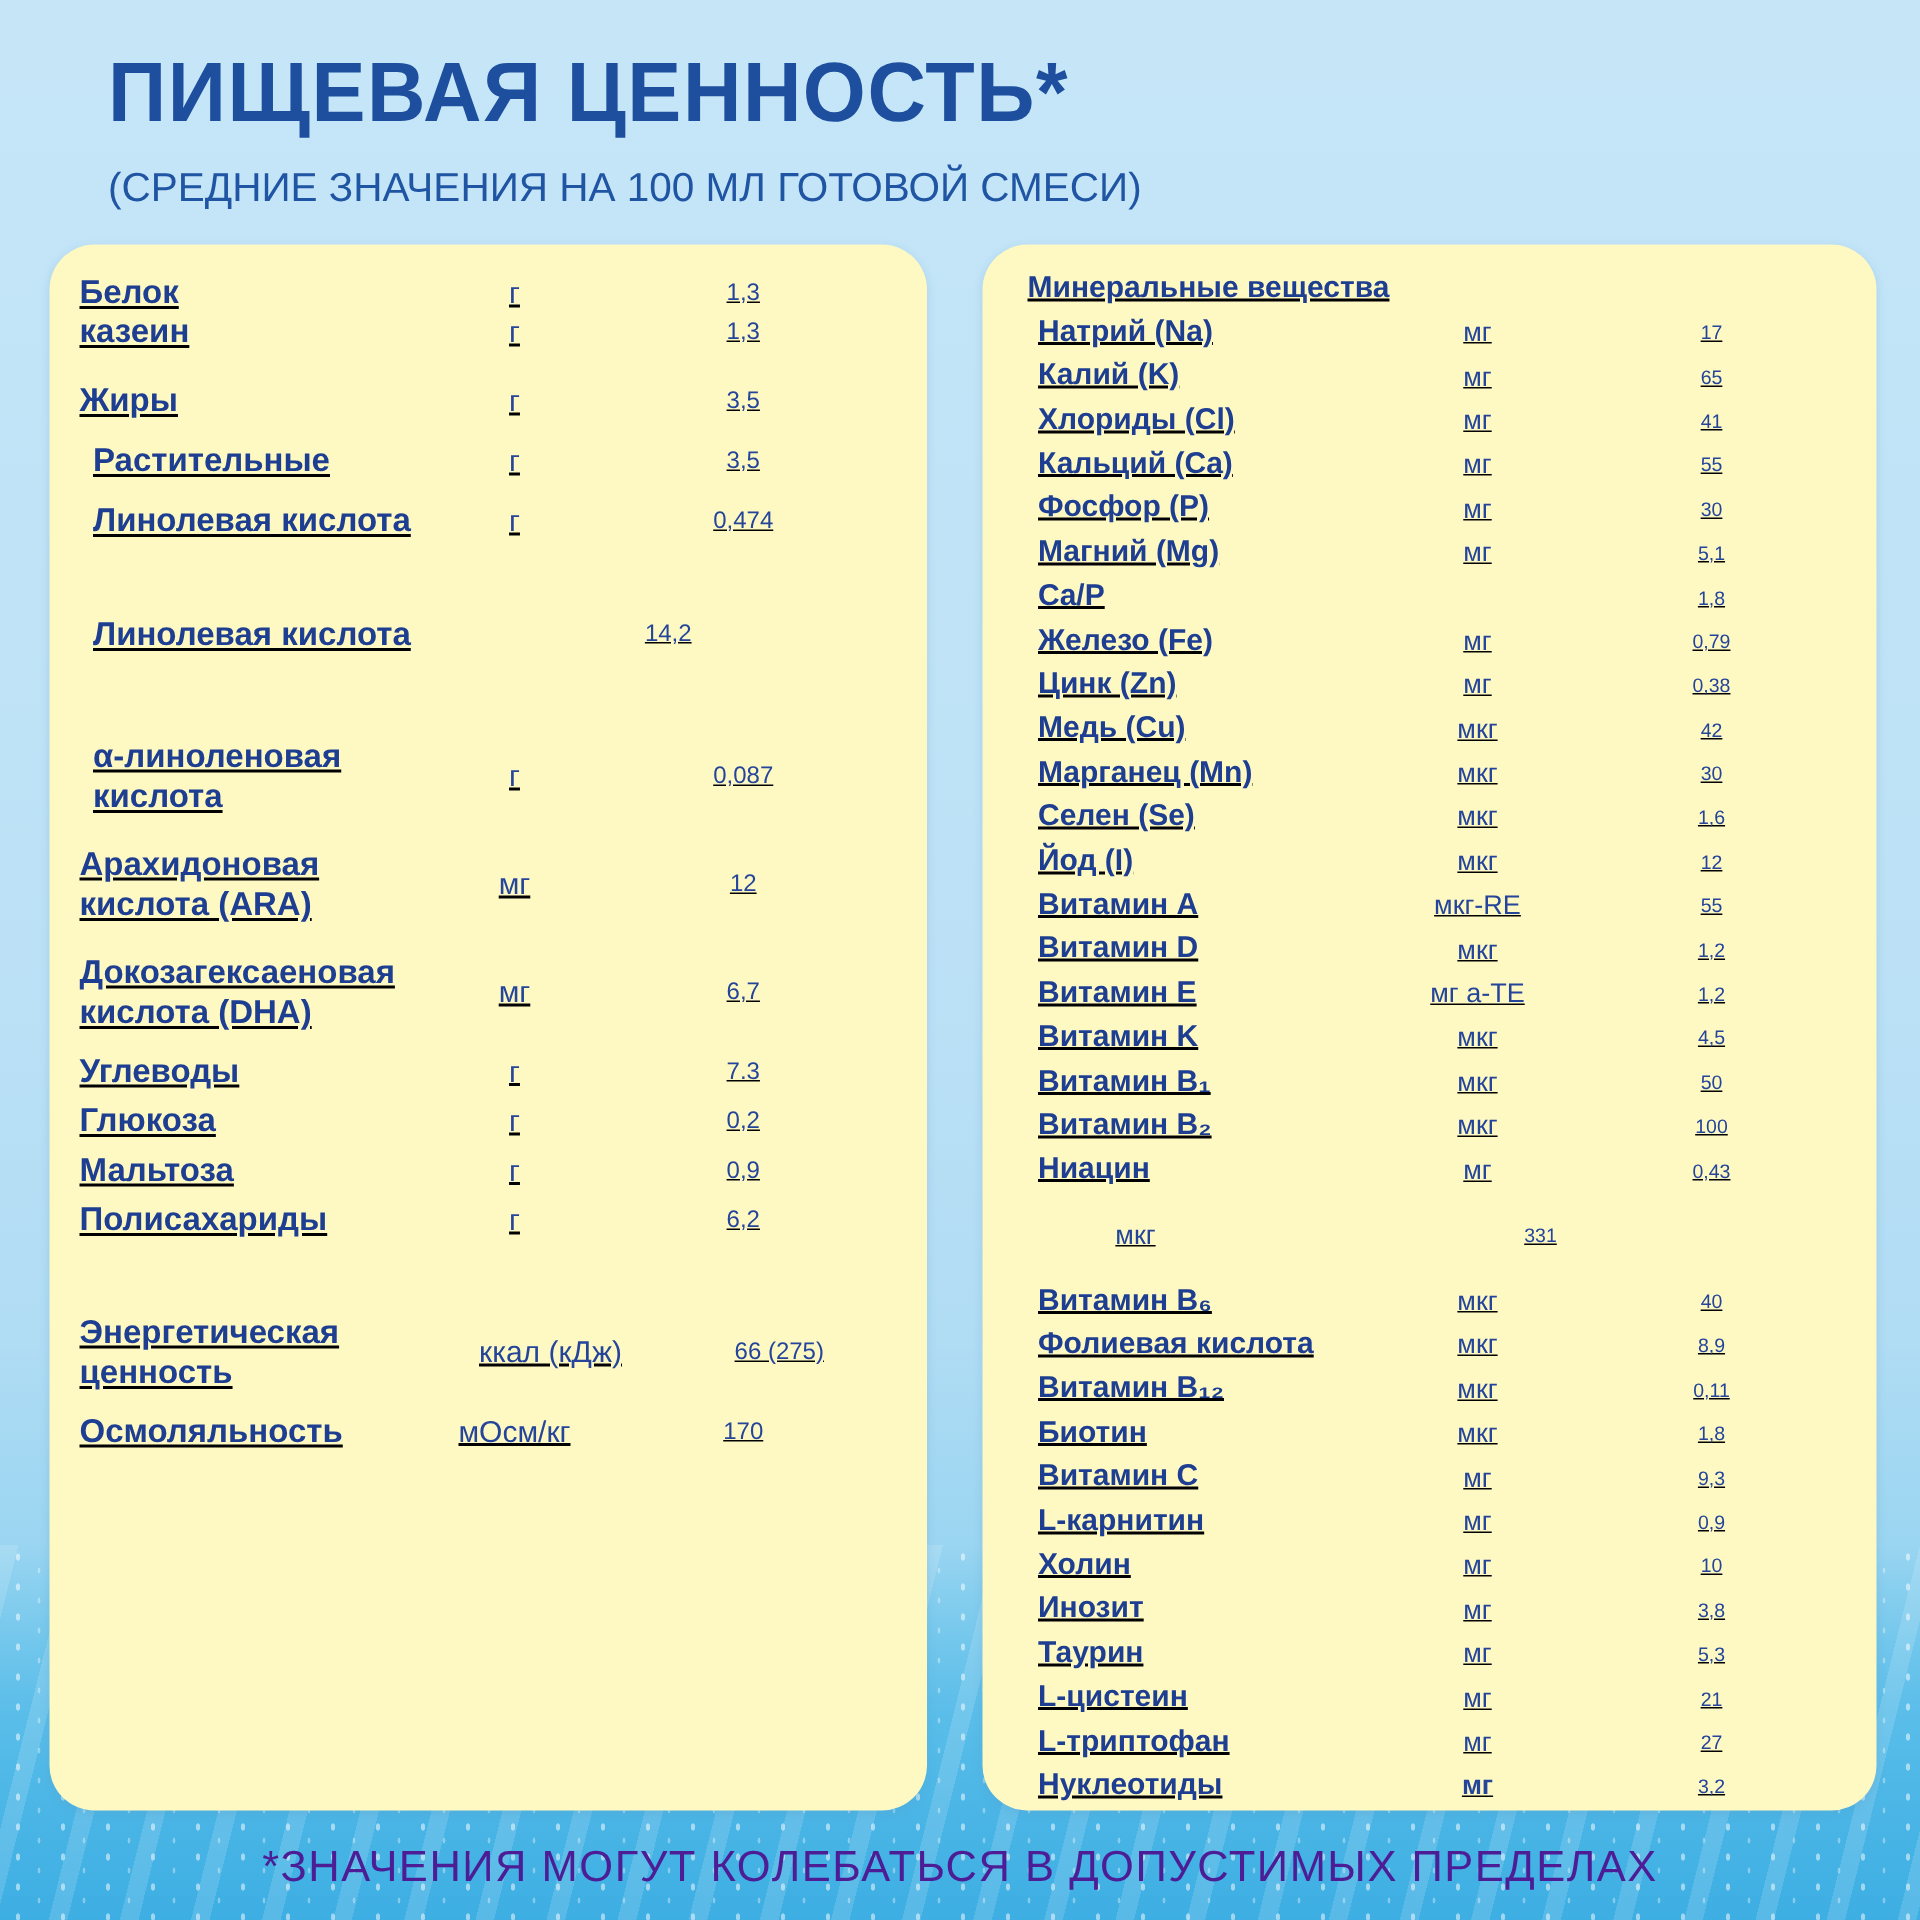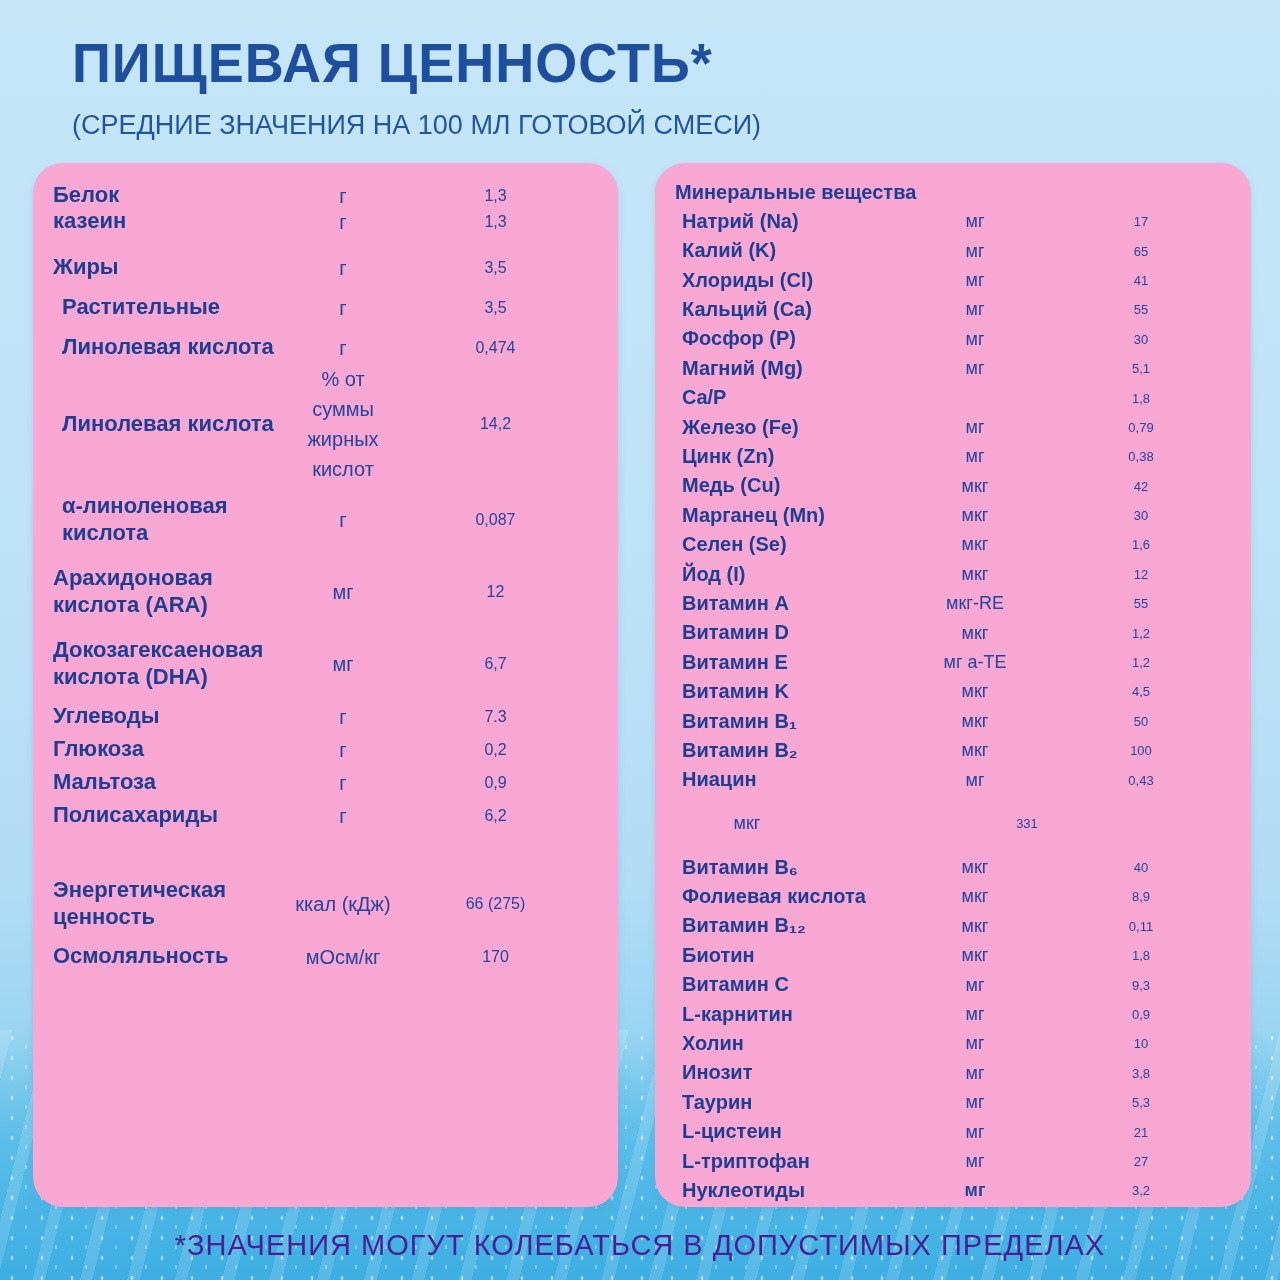--- a/index.html
+++ b/index.html
@@ -17,37 +17,37 @@
       linear-gradient(180deg, rgba(90,192,234,0) 0%, rgba(72,182,231,.65) 45%, rgba(58,172,226,.85) 100%);
     background-size:30px 20px,30px 20px,auto,auto;
   }
   .page-header{position:absolute;left:72px;top:30px;color:#1d4f9e;}
   .page-title{
     font-size:54px;font-weight:700;letter-spacing:1px;color:#1d4f9e;
     transform:scaleY(1.04);transform-origin:left top;white-space:nowrap;
   }
   .page-subtitle{font-size:27px;font-weight:500;color:#2055a4;margin-top:18px;white-space:nowrap;}
   .panel{
-    position:absolute;top:163px;height:1044px;background:#f9a8d4;border-radius:30px;
-    box-sizing:border-box;box-shadow:0 2px 6px rgba(90,150,195,.25);
+    position:absolute;top:163px;height:1044px;background:#fef9c3;border-radius:30px;
+    box-sizing:border-box;box-shadow:0 2px 6px rgba(90,150,195,.25);text-decoration:underline;
   }
   .panel.left{left:33px;width:585px;padding:16px 20px;}
-  .panel.right{left:655px;width:596px;padding:12px 18px;}
+  .panel.right{left:655px;width:596px;padding:12px 28px;}
   
   .lrow{display:flex;align-items:center;}
   .lrow .lbl{width:240px;font-weight:700;font-size:22px;line-height:1.22;color:#1e3e92;}
   .lrow .unit{width:100px;text-align:center;font-size:20px;line-height:1.5;color:#24459a;}
   .lrow .val{flex:1;text-align:center;font-size:16px;color:#24459a;}
   .lrow.h1{min-height:33px;}
   .lrow.double{min-height:72px;}
   .lrow.tall{min-height:118px;}
   .lrow.tight{margin-top:-7px;}
   .lrow.mt14{margin-top:13px;}
   .lrow.mt8{margin-top:7px;}
-  .lrow.mt30{margin-top:36px;}
+  .lrow.mt30{margin-top:36px;gap:24px;}
   .lrow.ind .lbl{padding-left:9px;box-sizing:border-box;}
   
   .rheader{font-weight:700;font-size:20px;color:#1e3e92;padding:6px 0 3px 2px;}
   .rrow{display:flex;align-items:center;min-height:29.4px;}
   .rrow .lbl{width:228px;font-weight:700;font-size:20px;line-height:1.18;color:#1e3e92;padding-left:9px;box-sizing:border-box;}
   .rrow .unit{width:148px;text-align:center;font-size:18px;color:#24459a;}
   .rrow .val{flex:1;text-align:center;font-size:13px;color:#24459a;}
   .rrow.double{min-height:58px;}
   .rrow.unit-bold .unit{font-weight:700;}
   .footer-note{
@@ -87,21 +87,20 @@
         <div class="unit">г</div>
         <div class="val">3,5</div>
       </div>
       <div class="lrow h1 mt8 ind">
         <div class="lbl">Линолевая кислота</div>
         <div class="unit">г</div>
         <div class="val">0,474</div>
       </div>
       <div class="lrow tall ind">
         <div class="lbl">Линолевая кислота</div>
-        <div class="unit">% от суммы жирных кислот</div>
         <div class="val">14,2</div>
       </div>
       <div class="lrow double ind">
         <div class="lbl">α-линоленовая кислота</div>
         <div class="unit">г</div>
         <div class="val">0,087</div>
       </div>
       <div class="lrow double">
         <div class="lbl">Арахидоновая кислота (ARA)</div>
         <div class="unit">мг</div>

